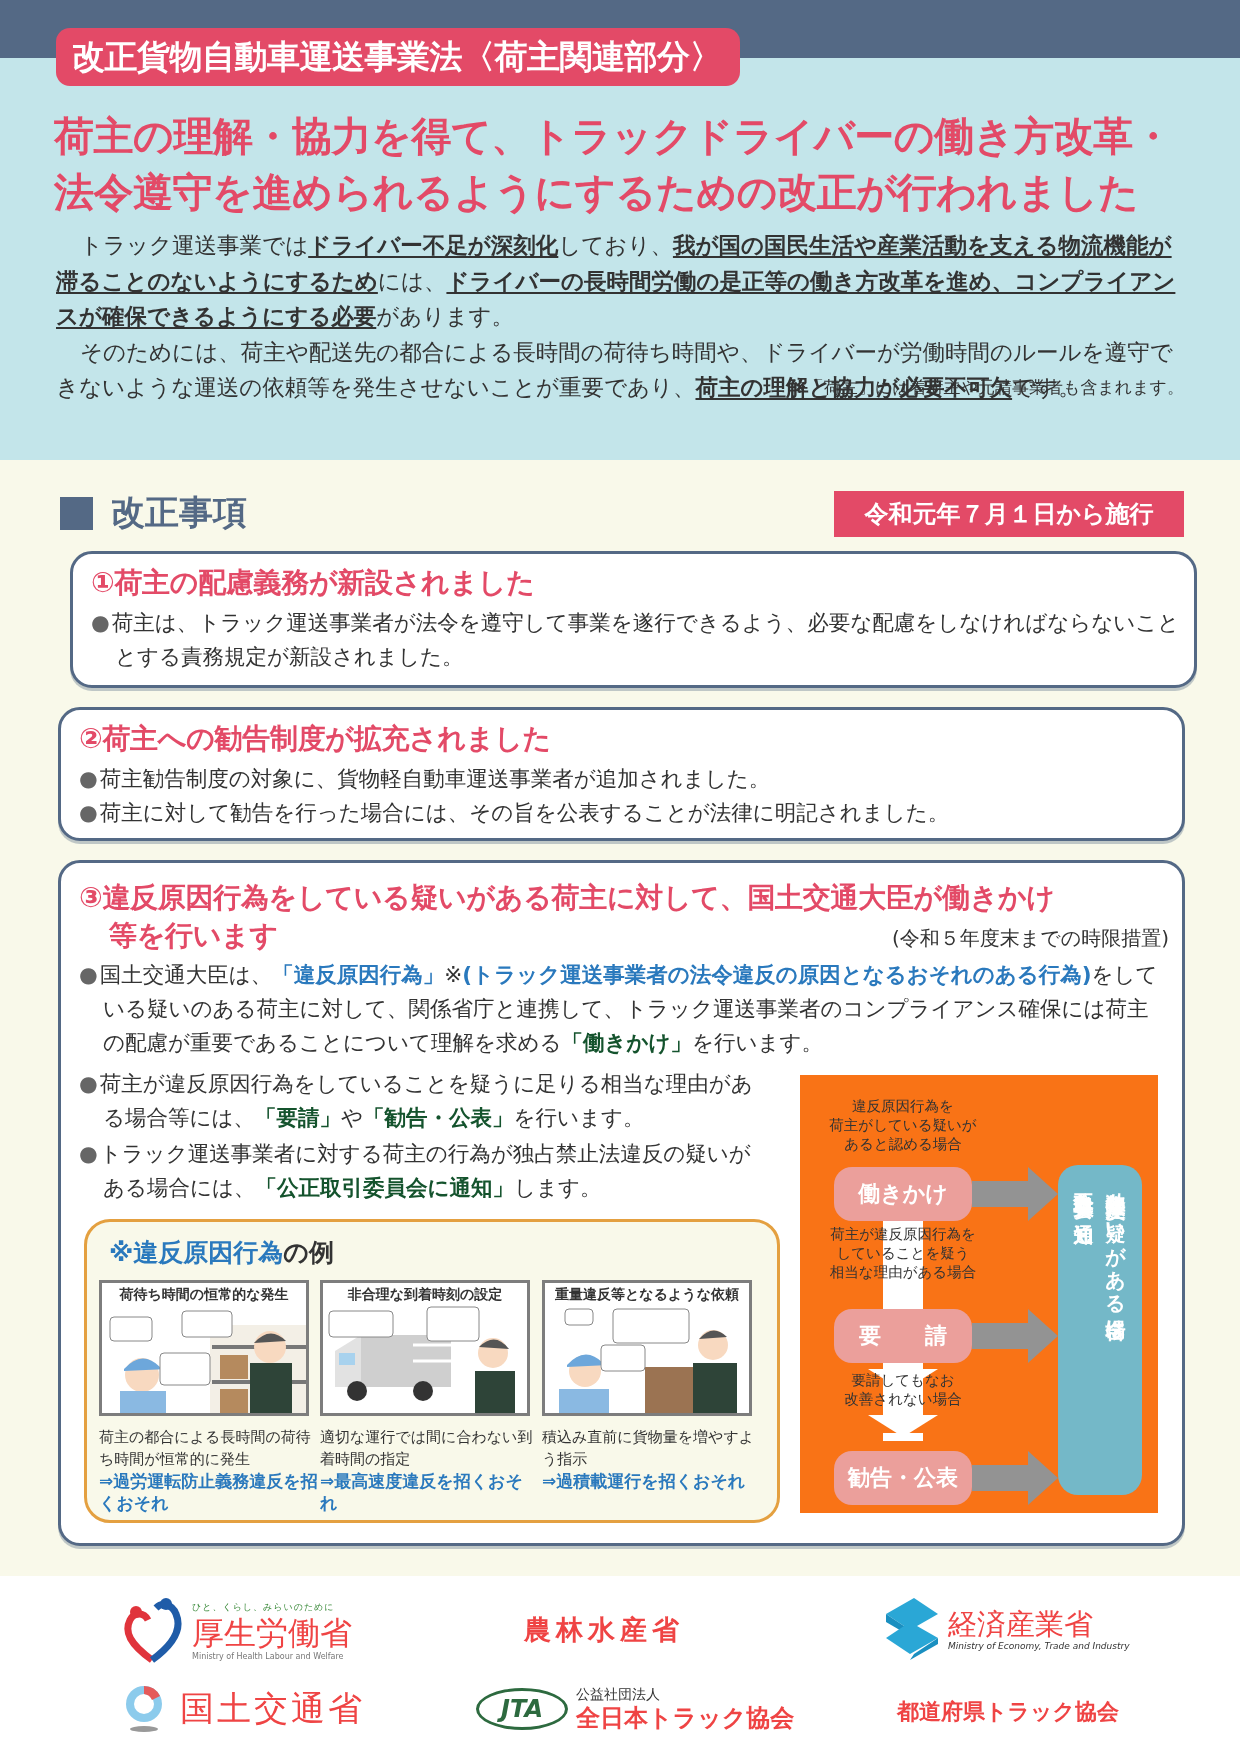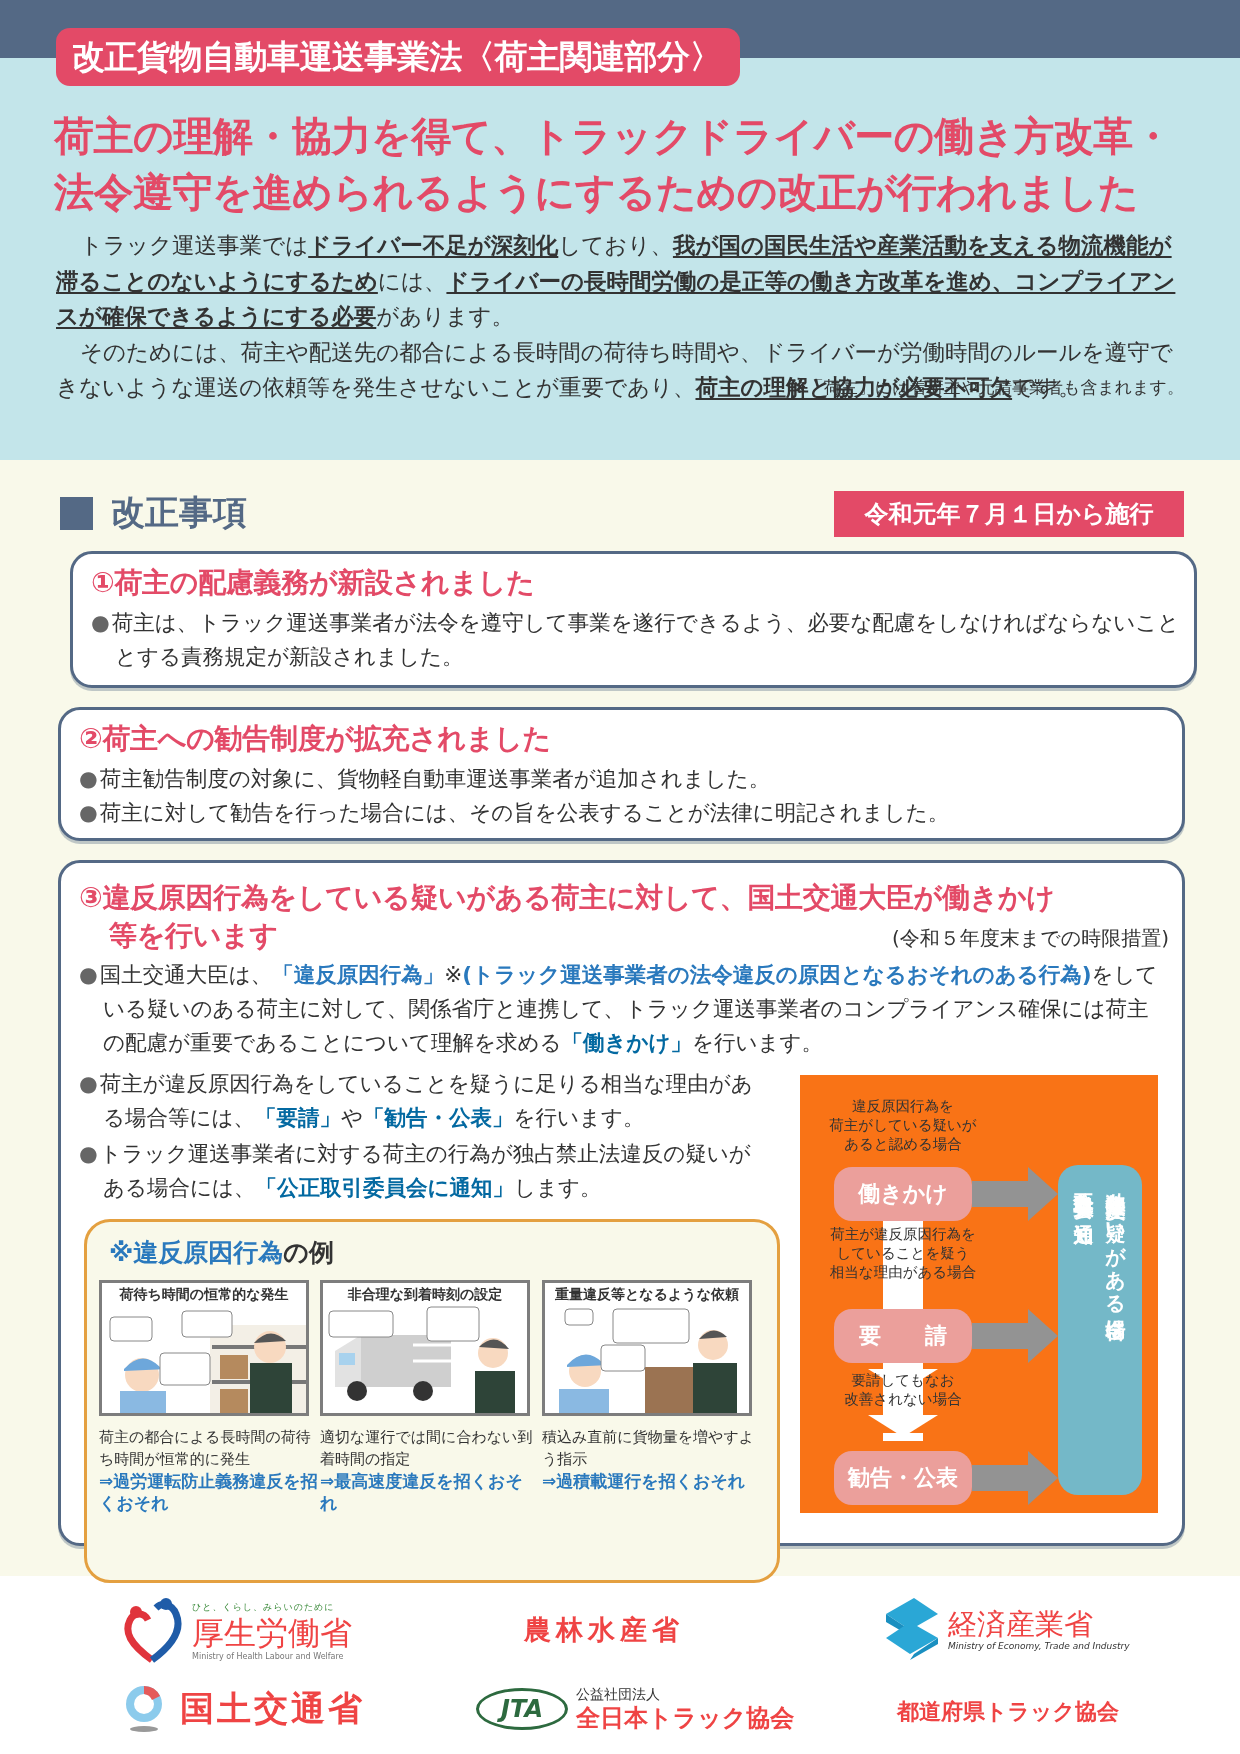--- a/index.html
+++ b/index.html
@@ -50,27 +50,27 @@
   .card {
     background: #fff; border: 3px solid #546985; border-radius: 22px;
     box-shadow: 0 3px 0 rgba(84,105,133,0.35);
   }
   .card-1 { left: 70px; top: 551px; width: 1127px; height: 137px; }
   .card-2 { left: 58px; top: 707px; width: 1127px; height: 134px; }
   .card-3 { left: 58px; top: 860px; width: 1127px; height: 686px; }
   .card-title { color: #e34a67; font-weight: bold; font-size: 28px; line-height: 38px; letter-spacing: -0.3px; }
   .bullet { font-size: 21.5px; line-height: 34px; color: #333; padding-left: 24px; text-indent: -24px; }
   .bullet::before { content: "●"; color: #666; margin-right: 2px; }
-  .c-red { color: #0369a1; font-weight: bold; }
+  .c-red { color: #14532d; font-weight: bold; }
   .c-blue { color: #2a79bd; font-weight: bold; }
   .sub-note { font-size: 20px; color: #333; }
 
   
   .ex-box {
-    left: 84px; top: 1219px; width: 696px; height: 364px;
+    left: 84px; top: 1219px; width: 696px; height: 304px;
     border: 3px solid #e4a040; border-radius: 26px; background: #f9f9ea;
   }
   .ex-title { left: 22px; top: 14px; font-size: 25px; font-weight: bold; color: #333; }
   .ex-title .blue { color: #2a79bd; }
   .panel {
     position: absolute; top: 58px; width: 210px; height: 136px;
     border: 3px solid #7d7d7d; background: #fff; overflow: hidden;
   }
   .panel-title { text-align: center; font-size: 14px; font-weight: bold; color: #333; line-height: 22px; }
   .ex-desc { position: absolute; top: 204px; width: 220px; font-size: 15px; line-height: 22px; color: #333; }
@@ -299,21 +299,21 @@
   </div>
 </div>
 
 <div class="abs logo" style="left:122px; top:1684px;">
   <svg width="44" height="50" viewBox="0 0 44 50">
     <circle cx="22" cy="20" r="18" fill="#8ccbec"></circle>
     <circle cx="22" cy="20" r="10" fill="#fff"></circle>
     <path d="M22 2 A18 18 0 0 1 38 12 L30 16 A10 10 0 0 0 22 10 Z" fill="#e55a5a"></path>
     <ellipse cx="22" cy="45" rx="14" ry="3" fill="#999"></ellipse>
   </svg>
-  <div class="logo-text" style="margin-left:14px; font-size:34px; font-weight:bold; letter-spacing:3px;">国土交通省</div>
+  <div class="logo-text" style="margin-left:14px; font-size:34px; font-weight:normal; letter-spacing:3px;">国土交通省</div>
 </div>
 
 <div class="abs logo" style="left:476px; top:1686px;">
   <div style="width:92px; height:42px; border:3px solid #2d6a3f; border-radius:50%; display:flex; align-items:center; justify-content:center; font-style:italic; font-weight:bold; font-size:24px; color:#2d6a3f;">JTA</div>
   <div style="margin-left:8px;">
     <div style="font-size:14px; color:#333;">公益社団法人</div>
     <div class="logo-text" style="font-size:24px; font-weight:bold; line-height:28px;">全日本トラック協会</div>
   </div>
 </div>
 

